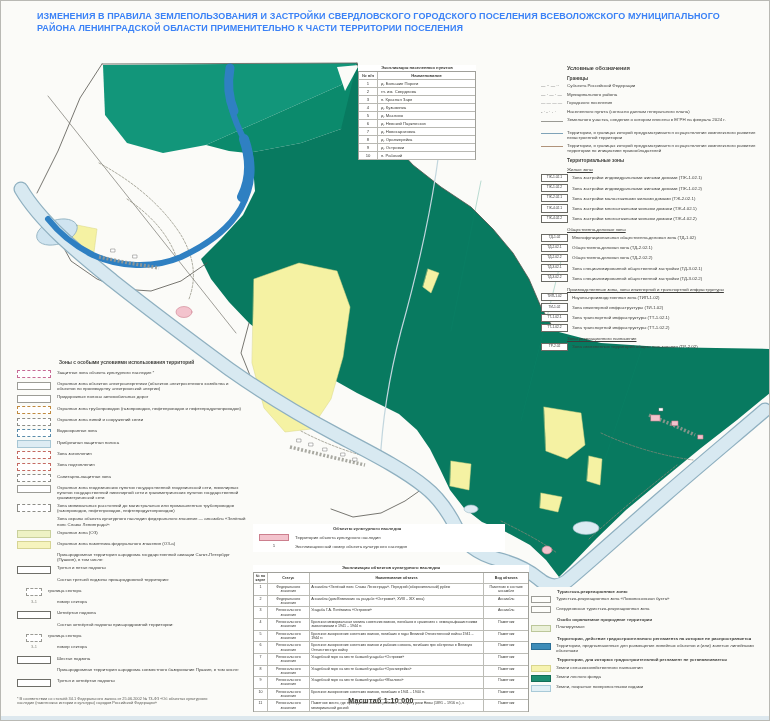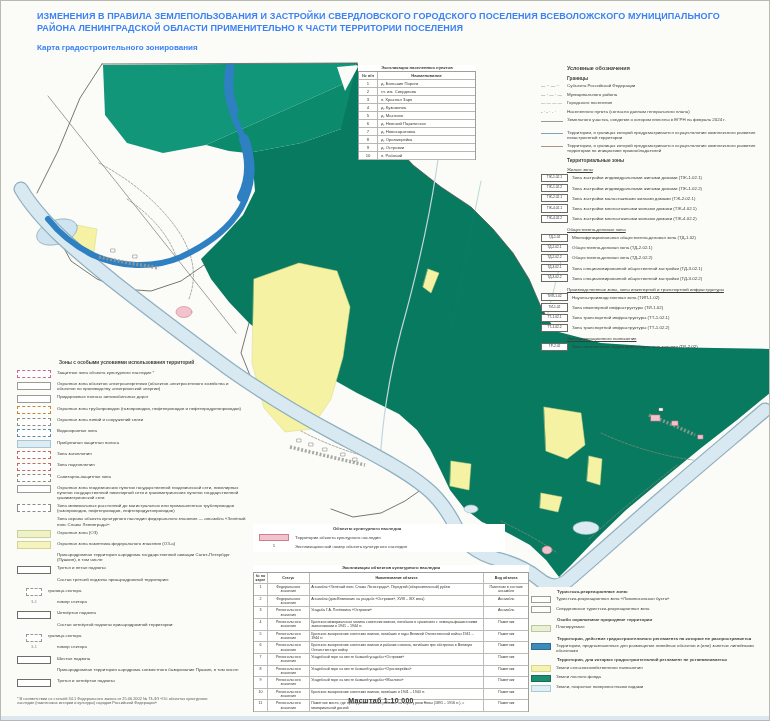--- a/index.html
+++ b/index.html
@@ -190,21 +190,20 @@
       <ellipse cx="183" cy="311" rx="8" ry="5.5"></ellipse>
       <rect x="650" y="414" width="9" height="6"></rect>
       <rect x="671" y="420" width="6" height="4.5"></rect>
       <rect x="697" y="434" width="5" height="4"></rect>
       <ellipse cx="546" cy="549" rx="5" ry="4"></ellipse>
     </g>
   </svg>
 
   <div class="title-block">
     <div class="t-line">ИЗМЕНЕНИЯ В ПРАВИЛА ЗЕМЛЕПОЛЬЗОВАНИЯ И ЗАСТРОЙКИ СВЕРДЛОВСКОГО ГОРОДСКОГО ПОСЕЛЕНИЯ ВСЕВОЛОЖСКОГО МУНИЦИПАЛЬНОГО РАЙОНА ЛЕНИНГРАДСКОЙ ОБЛАСТИ ПРИМЕНИТЕЛЬНО К ЧАСТИ ТЕРРИТОРИИ ПОСЕЛЕНИЯ</div>
-    <div class="t-sub">Карта градостроительного зонирования</div>
   </div>
 
   <div class="settle">
     <div class="cap">Экспликация населенных пунктов</div>
     <div class="stable">
       <div class="srow head">
         <div class="c1">№ п/п</div>
         <div class="c2">Наименование</div>
       </div>
       <div>

